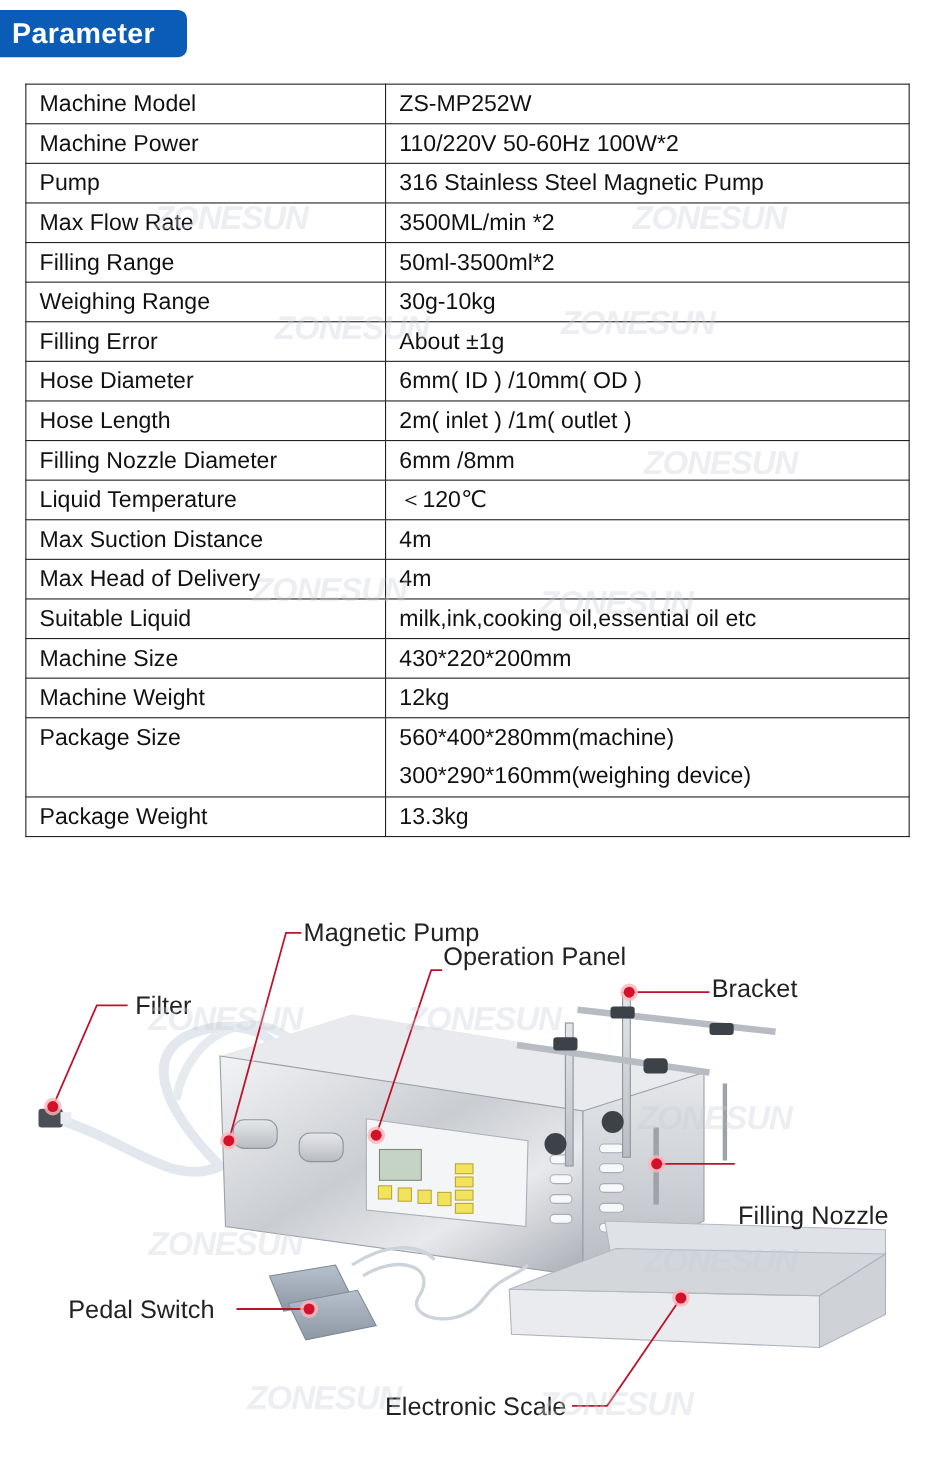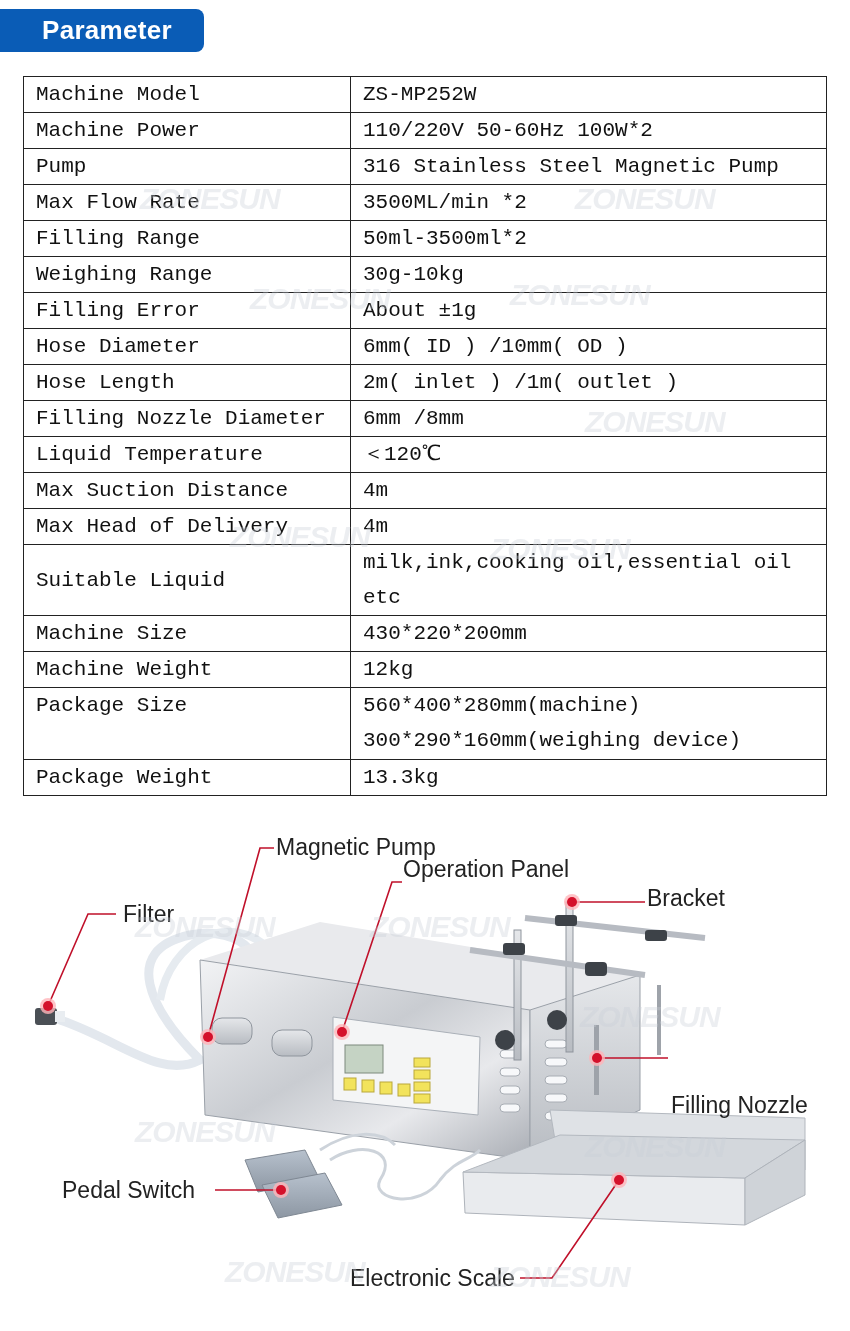--- a/index.html
+++ b/index.html
@@ -1,19 +1,19 @@
 <!DOCTYPE html>
 <html><head>
 <meta charset="utf-8">
 <style>
   html,body{margin:0;padding:0;background:#fff;}
   body{width:850px;height:1331px;position:relative;overflow:hidden;font-family:"Liberation Sans","DejaVu Sans",sans-serif;}
-  .badge{position:absolute;left:0;top:9px;width:204px;height:43px;background:#0a5cb6;border-radius:0 8px 8px 0;color:#fff;font-weight:bold;font-size:26px;line-height:43px;padding-left:42px;box-sizing:border-box;letter-spacing:0.3px;}
+  .badge{position:absolute;left:0;top:9px;width:170px;height:43px;background:#0a5cb6;border-radius:0 8px 8px 0;color:#fff;font-weight:bold;font-size:26px;line-height:43px;padding-left:11px;box-sizing:border-box;letter-spacing:0.3px;}
   table.spec{position:absolute;left:23px;top:76px;width:804px;border-collapse:collapse;font-size:21px;color:#111;}
-  table.spec td{border:1.5px solid #222;padding:0 0 0 12px;height:35px;vertical-align:middle;line-height:35px;font-family:Liberation Mono, monospace;}
+  table.spec td{border:1.5px solid #222;padding:0 0 0 12px;height:35px;vertical-align:middle;line-height:35px;}
   table.spec td.k{width:314px;}
   table.spec tr.double td{height:71px;vertical-align:top;}
   table.spec tr.double td.k{padding-top:0;}
   .wm{position:absolute;color:rgba(200,205,215,0.35);font-style:italic;font-weight:bold;font-size:30px;letter-spacing:-1px;pointer-events:none;}
   .diagram{position:absolute;left:0;top:790px;width:850px;height:541px;}
   .lbl{position:absolute;font-size:23px;color:#222;font-weight:normal;white-space:nowrap;}
   .dot{position:absolute;width:10px;height:10px;border-radius:50%;background:#d4112b;box-shadow:0 0 0 3px rgba(255,180,185,0.8);}
   svg.lines{position:absolute;left:0;top:0;}
 </style>
 </head>

